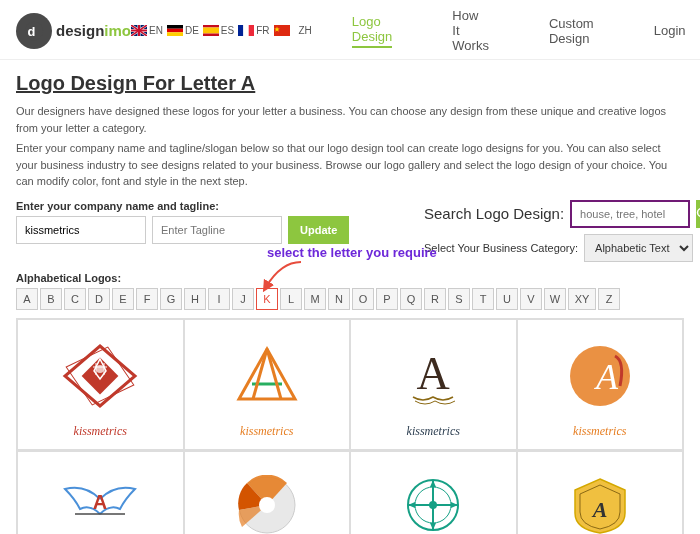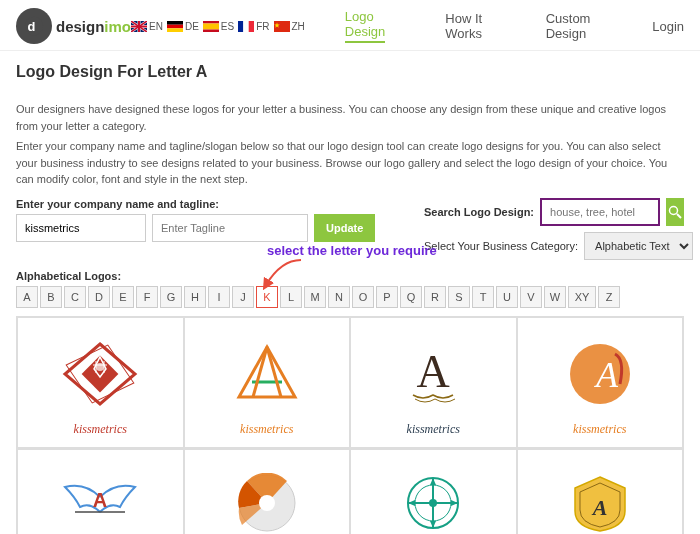--- a/index.html
+++ b/index.html
@@ -12,34 +12,34 @@
     .logo-icon svg { width: 22px; height: 22px; }
     .logo-text { font-size: 15px; font-weight: bold; color: #333; }
     .logo-text span { color: #8dc63f; }
     .nav-area { display: flex; align-items: center; gap: 20px; font-size: 13px; }
     .nav-item { color: #555; text-decoration: none; cursor: pointer; margin-left: 40px; }
     .nav-item.active { color: #8dc63f; border-bottom: 2px solid #8dc63f; padding-bottom: 2px; }
     .lang-flags { display: flex; align-items: center; gap: 4px; font-size: 10px; color: #555; }
 
     
     .main { padding: 12px 16px; }
-    .page-title { font-size: 16px; font-weight: bold; color: #333; margin-bottom: 20px; }
+    .page-title { font-size: 20px; font-weight: bold; color: #333; margin-bottom: 8px; text-decoration: underline; }
     .description { font-size: 11px; color: #555; line-height: 1.5; margin-bottom: 4px; }
 
     
     .form-row { display: flex; align-items: flex-start; justify-content: space-between; margin-top: 10px; }
     .form-left { flex: 1; }
     .form-right { width: 260px; }
     .label { font-size: 11px; font-weight: bold; color: #333; margin-bottom: 4px; }
     .input-group { display: flex; gap: 6px; align-items: center; }
     .input-field { border: 1px solid #ccc; padding: 5px 8px; font-size: 11px; width: 130px; height: 28px; }
-    .input-tagline { border: 1px solid #ccc; padding: 5px 8px; font-size: 11px; width: 156px; height: 28px; color: #aaa; }
+    .input-tagline { border: 1px solid #ccc; padding: 5px 8px; font-size: 11px; width: 130px; height: 28px; color: #aaa; }
     .btn-update { background: #8dc63f; color: #fff; border: none; padding: 5px 12px; font-size: 11px; height: 28px; cursor: pointer; font-weight: bold; }
     .search-row { display: flex; align-items: center; gap: 6px; margin-bottom: 6px; }
-    .search-label { font-size: 11px; font-weight: bold; color: #333; white-space: nowrap; text-align: right; }
+    .search-label { font-size: 15px; font-weight: normal; color: #333; white-space: nowrap; text-align: right; }
     .search-input { border: 2px solid #701a75; padding: 5px 8px; font-size: 11px; width: 120px; height: 28px; color: #aaa; }
     .search-btn { background: #8dc63f; color: #fff; border: none; width: 28px; height: 28px; cursor: pointer; font-size: 14px; display: flex; align-items: center; justify-content: center; }
     .category-row { display: flex; align-items: center; gap: 6px; }
     .category-label { font-size: 11px; font-weight: normal; color: #333; white-space: nowrap; }
     .category-select { border: 1px solid #ccc; padding: 4px 6px; font-size: 11px; height: 28px; width: 160px; color: #333; }
 
     
     .alpha-section { margin-top: 10px; }
     .alpha-label { font-size: 11px; font-weight: bold; color: #333; margin-bottom: 4px; }
     .alpha-row { display: flex; gap: 2px; flex-wrap: wrap; }
@@ -102,21 +102,21 @@
         <span>ES</span>
       </span>
       <span style="display:flex;align-items:center;gap:2px;">
         <svg width="16" height="11">
             <rect width="5.3" height="11" fill="#002395"></rect>
             <rect x="5.3" width="5.4" height="11" fill="#fff"></rect>
             <rect x="10.7" width="5.3" height="11" fill="#ED2939"></rect>
           </svg>
         <span>FR</span>
       </span>
-      <span style="display:flex;align-items:center;gap:2px;">
+      <span style="display:flex;align-items:center;gap:9px;">
         <svg width="16" height="11">
             <rect width="16" height="11" fill="#DE2910"></rect>
             <polygon points="3,1.5 3.7,3.5 5.8,3.5 4.1,4.7 4.8,6.7 3,5.5 1.2,6.7 1.9,4.7 0.2,3.5 2.3,3.5" fill="#FFDE00"></polygon>
           </svg>
         <span>ZH</span>
       </span>
     </div>
     <div class="nav-area">
       <span class="nav-item active">Logo Design</span>
       <span class="nav-item">How It Works</span>

